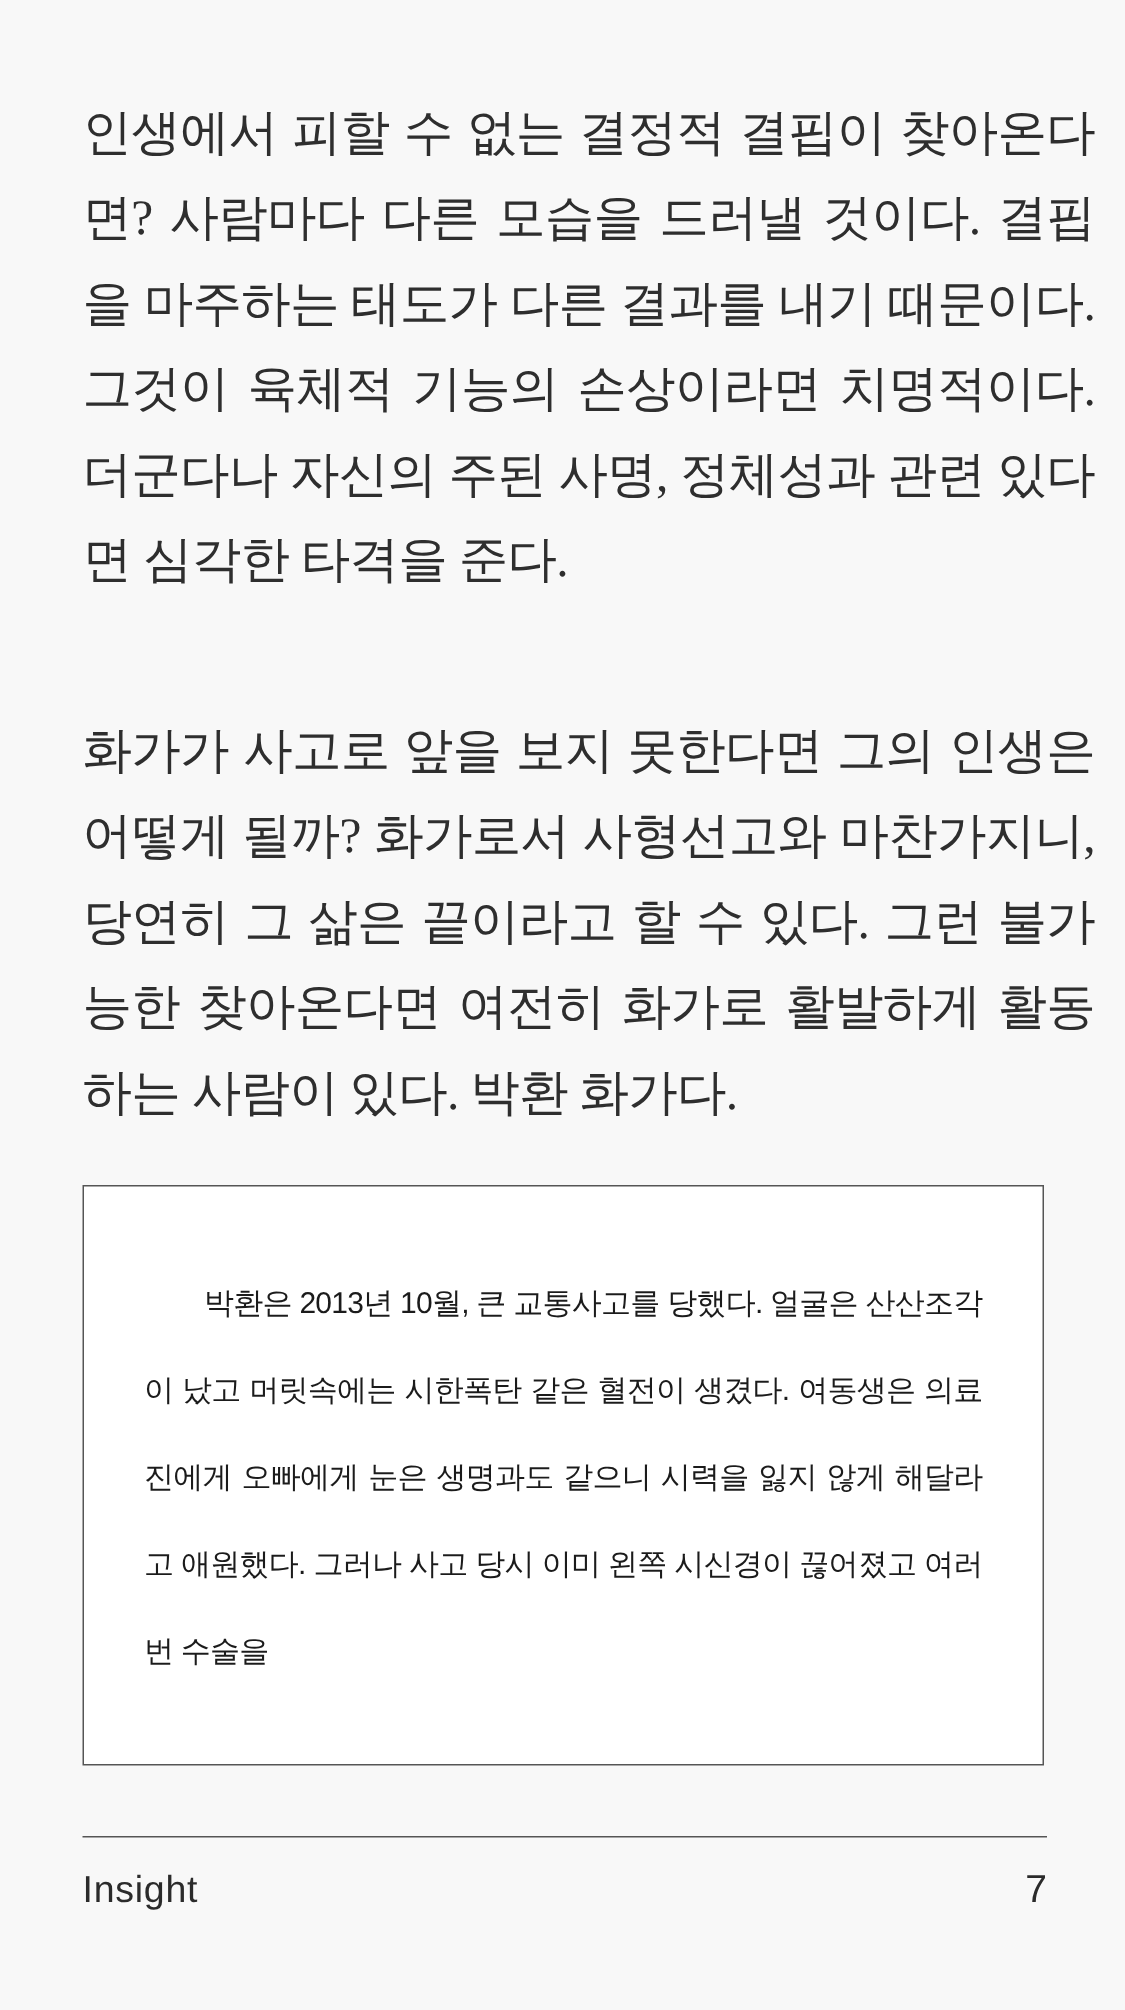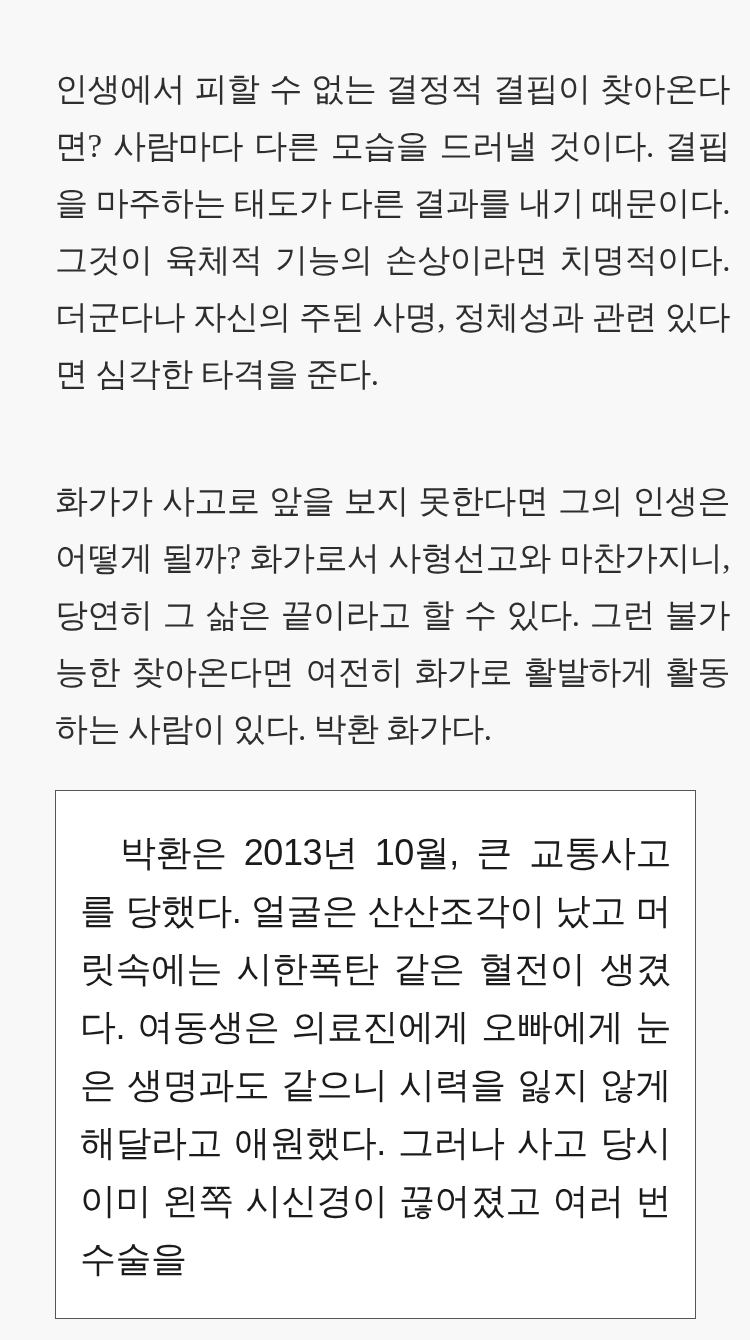--- a/index.html
+++ b/index.html
@@ -34,23 +34,23 @@
   }
   .quote-box {
     box-sizing: border-box;
     width: 641px;
     margin-top: 32px;
     background: #ffffff;
     border: 1px solid #555555;
     padding: 33px 24px 30px 24px;
   }
   .quote-box p {
-    margin: 0;
+    margin: 16px;
     font-family: "Liberation Sans", "DejaVu Sans", sans-serif;
-    font-size: 36px;
+    font-size: 20px;
     line-height: 58px;
     letter-spacing: -0.5px;
     color: #1b1b1b;
     text-align: justify;
     text-justify: inter-character;
     word-break: break-all;
     text-indent: 40px;
   }
   .footer {
     width: 643px;

